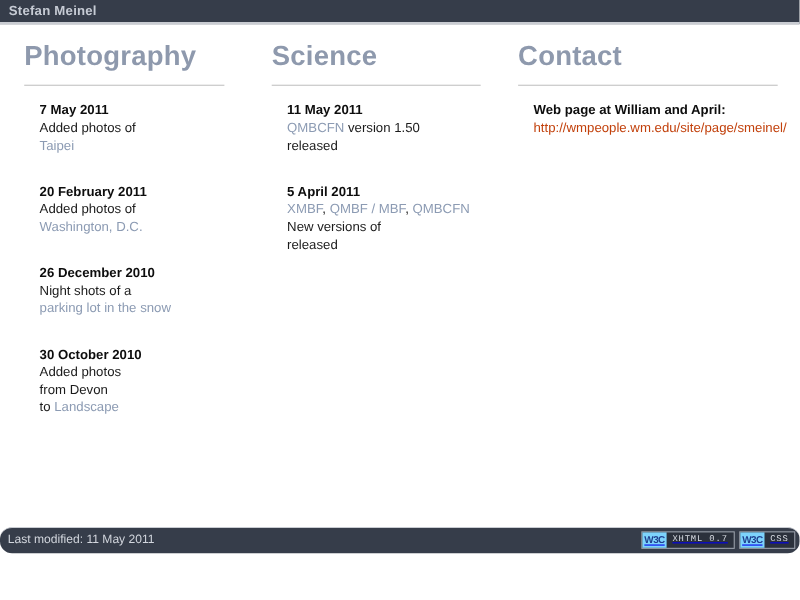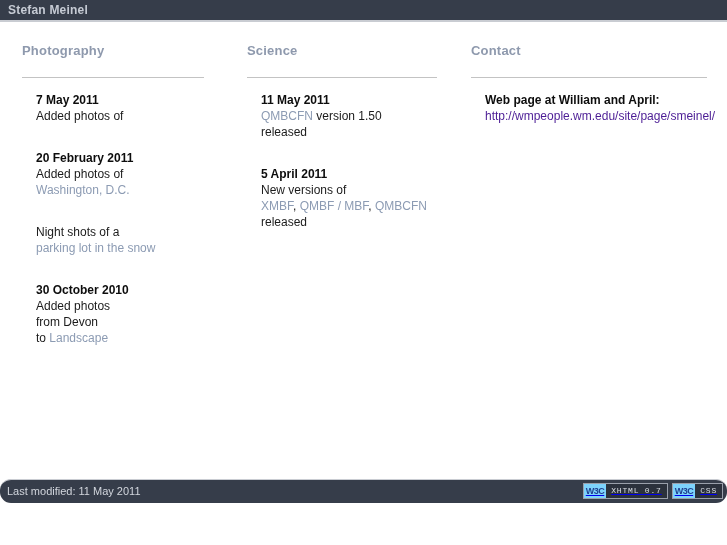--- a/index.html
+++ b/index.html
@@ -46,21 +46,21 @@
   }
   .col {
     position: absolute;
     top: 0;
   }
   .col-photography { left: 22px;  width: 182px; }
   .col-science     { left: 247px; width: 190px; }
   .col-contact     { left: 471px; width: 236px; }
 
   .col-heading {
-    font-size: 13px;
+    font-size: 25px;
     font-weight: bold;
     color: #8e99ad;
     margin: 0;
     padding: 15px 0 0 0;
     line-height: 24px;
     letter-spacing: 0.2px;
   }
   .col-rule {
     height: 1px;
     background: #c3c3c3;
@@ -88,21 +88,21 @@
     color: #1b1b1b;
     line-height: 16px;
     white-space: nowrap;
   }
   .lnk {
     color: #8c9bb3;
     font-weight: normal;
     text-decoration: none;
   }
   .lnk-plain {
-    color: #4c1d95;
+    color: #c2410c;
     text-decoration: none;
   }
   .sep { color: #1b1b1b; }
 
   
   .contact-label {
     font-size: 12px;
     font-weight: bold;
     color: #0d0d0d;
     line-height: 16px;
@@ -174,29 +174,31 @@
 <div class="columns">
 
   <div class="col col-photography">
     <h2 class="col-heading">Photography</h2>
     <div class="col-rule"></div>
     <div class="entries">
 
       <div class="entry">
         <div class="entry-date">7 May 2011</div>
         <div class="entry-line">Added photos of</div>
+        <div class="entry-line"><a class="lnk" href="#">Taipei</a></div>
       </div>
 
       <div class="entry">
         <div class="entry-date">20 February 2011</div>
         <div class="entry-line">Added photos of</div>
         <div class="entry-line"><a class="lnk" href="#">Washington, D.C.</a></div>
       </div>
 
       <div class="entry">
+        <div class="entry-date">26 December 2010</div>
         <div class="entry-line">Night shots of a</div>
         <div class="entry-line"><a class="lnk" href="#">parking lot in the snow</a></div>
       </div>
 
       <div class="entry">
         <div class="entry-date">30 October 2010</div>
         <div class="entry-line">Added photos</div>
         <div class="entry-line">from Devon</div>
         <div class="entry-line"><span>to </span><a class="lnk" href="#">Landscape</a></div>
       </div>
@@ -210,22 +212,22 @@
     <div class="entries">
 
       <div class="entry">
         <div class="entry-date">11 May 2011</div>
         <div class="entry-line"><a class="lnk" href="#">QMBCFN</a><span> version 1.50</span></div>
         <div class="entry-line">released</div>
       </div>
 
       <div class="entry">
         <div class="entry-date">5 April 2011</div>
+        <div class="entry-line"><a class="lnk" href="#">XMBF</a><span class="sep">, </span><a class="lnk" href="#">QMBF / MBF</a><span class="sep">, </span><a class="lnk" href="#">QMBCFN</a></div>
         <div class="entry-line">New versions of</div>
-        <div class="entry-line"><a class="lnk" href="#">XMBF</a><span class="sep">, </span><a class="lnk" href="#">QMBF / MBF</a><span class="sep">, </span><a class="lnk" href="#">QMBCFN</a></div>
         <div class="entry-line">released</div>
       </div>
 
     </div>
   </div>
 
   <div class="col col-contact">
     <h2 class="col-heading">Contact</h2>
     <div class="col-rule"></div>
     <div class="entries">

